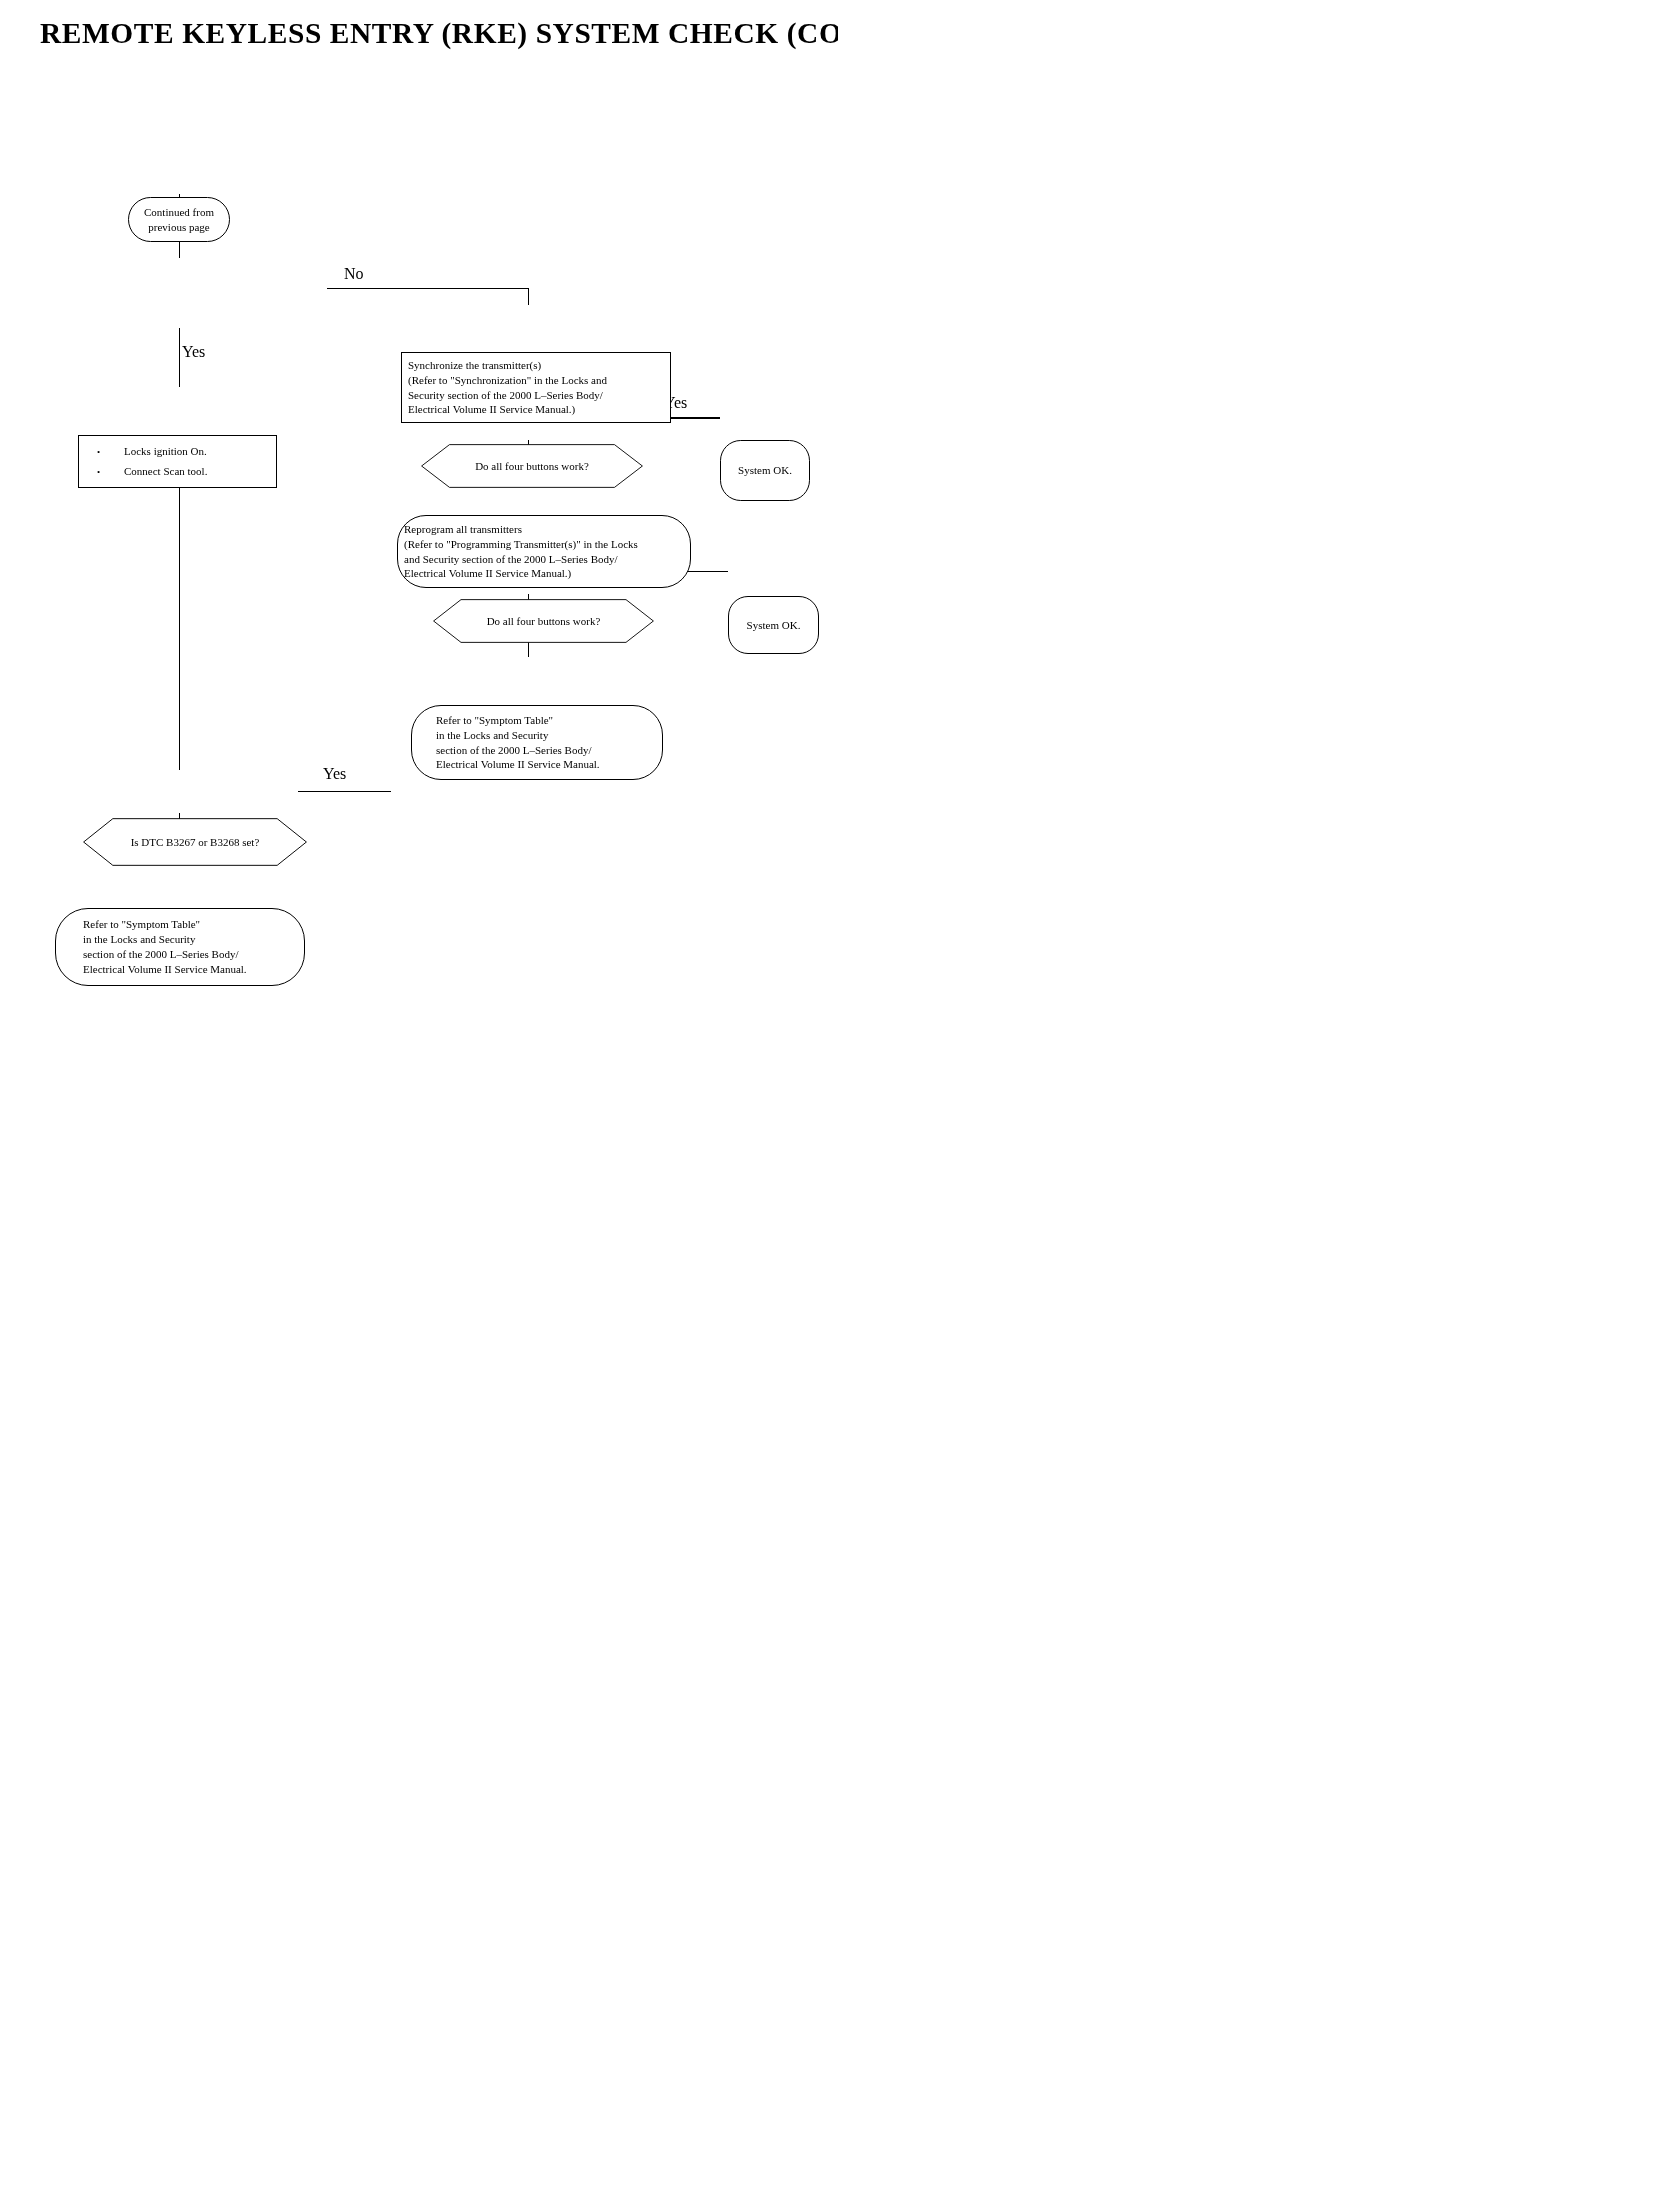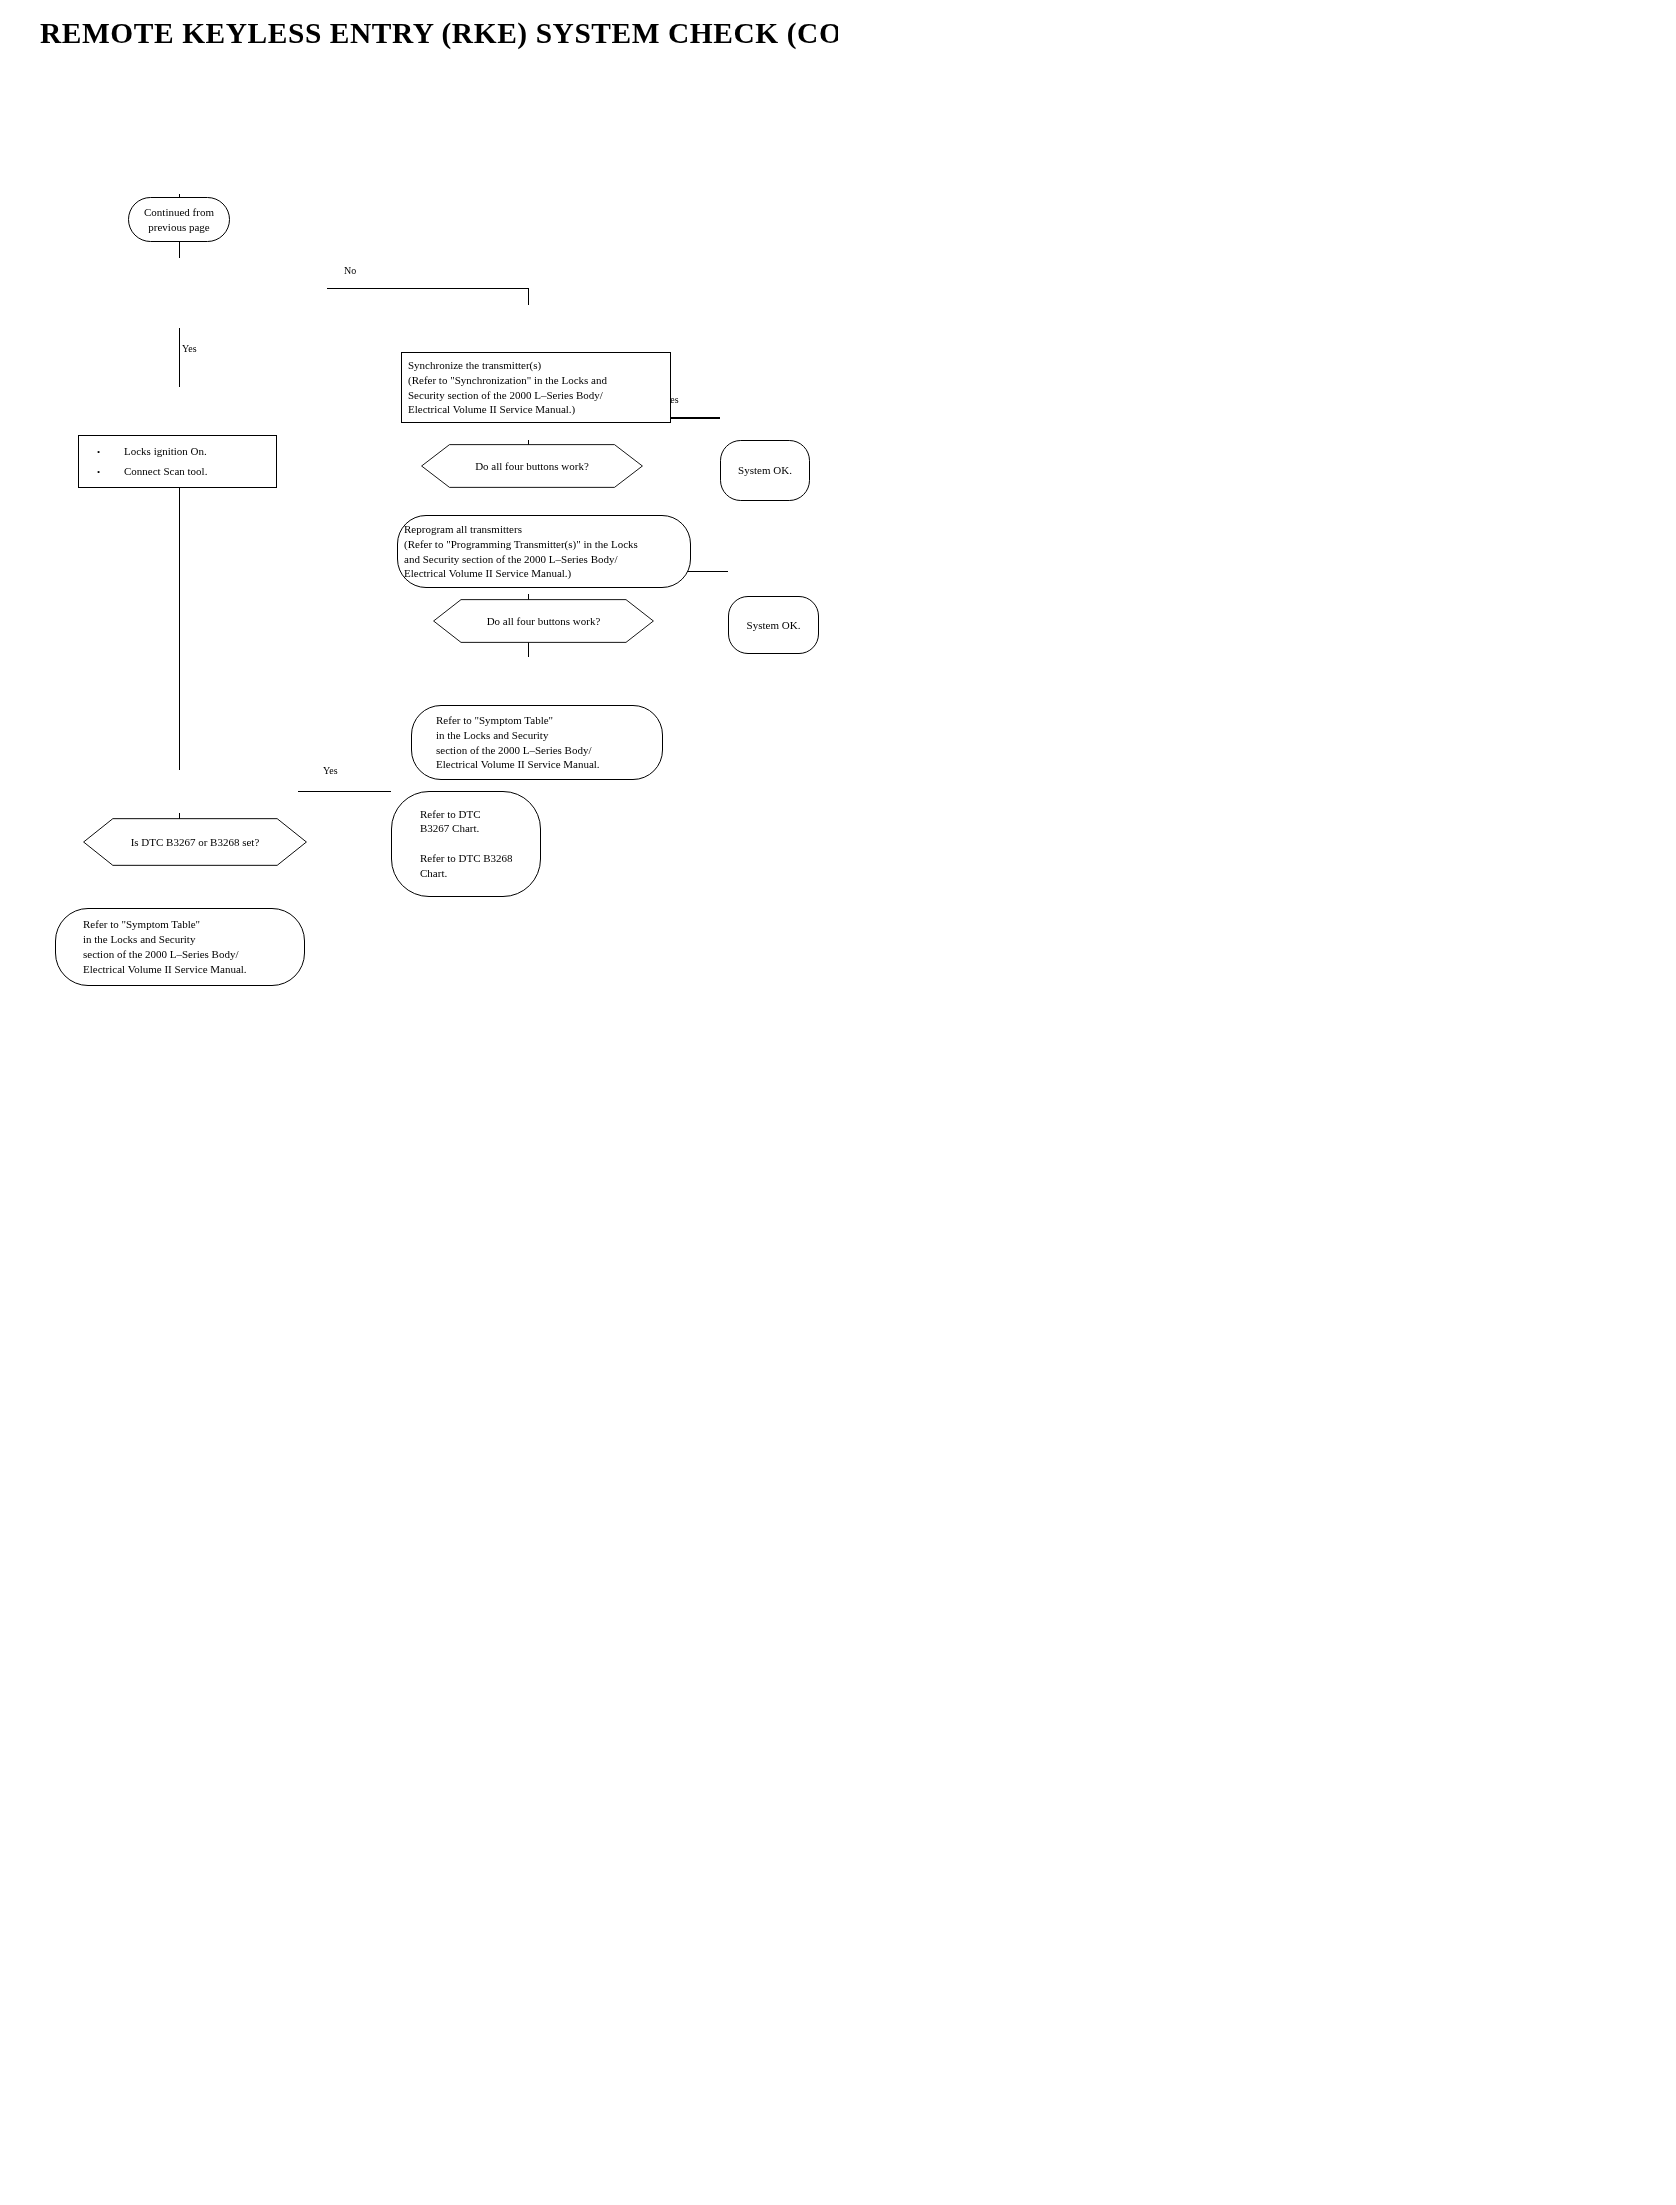--- a/index.html
+++ b/index.html
@@ -72,21 +72,21 @@
     fill: #ffffff;
     stroke: #000000;
     stroke-width: 1.5;
   }
   .line {
     position: absolute;
     background: #000000;
   }
   .edge-label {
     position: absolute;
-    font-size: 10px;
+    font-size: 16px;
   }
   .bullet-list {
     position: relative;
     width: 100%; height: 100%;
     display: flex;
     flex-direction: column;
     justify-content: space-evenly;
     box-sizing: border-box;
     padding: 2.4px 0;
   }
@@ -198,27 +198,20 @@
 
   <div class="node hex" style="left:83px; top:770px; width:224px; height:48px;">
     <svg viewBox="0 0 368 72" preserveAspectRatio="none">
       <polygon points="1,36 49,1 319,1 367,36 319,71 49,71"></polygon>
     </svg>
     <div class="hex-inner h-center">
       <div class="node-text" style="width:100%;">Is DTC B3267 or B3268 set?</div>
     </div>
   </div>
 
-  <div class="node terminator" style="left:391px; top:743px; width:150px; height:106px; border-radius:38px; padding:14.6px 8.5px 0 28px; box-sizing:border-box;">
-    <div class="node-text">Refer to DTC
-B3267 Chart.
-
-Refer to DTC B3268
-Chart.</div>
-  </div>
 
   <div class="node terminator v-center" style="left:55px; top:860px; width:250px; height:78px; border-radius:33px; padding-left:27px; padding-right:6px;">
     <div class="node-text">Refer to "Symptom Table"
 in the Locks and Security
 section of the 2000 L–Series Body/
 Electrical Volume II Service Manual.</div>
   </div>
 
 </div>
 

